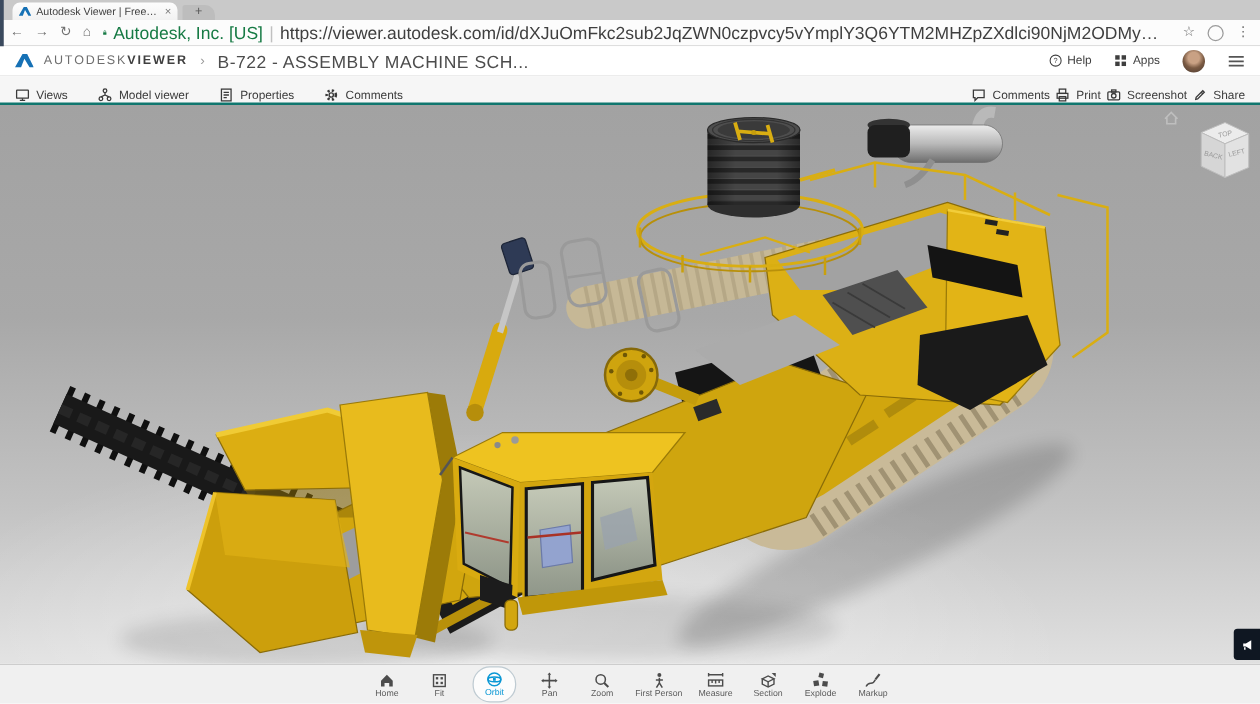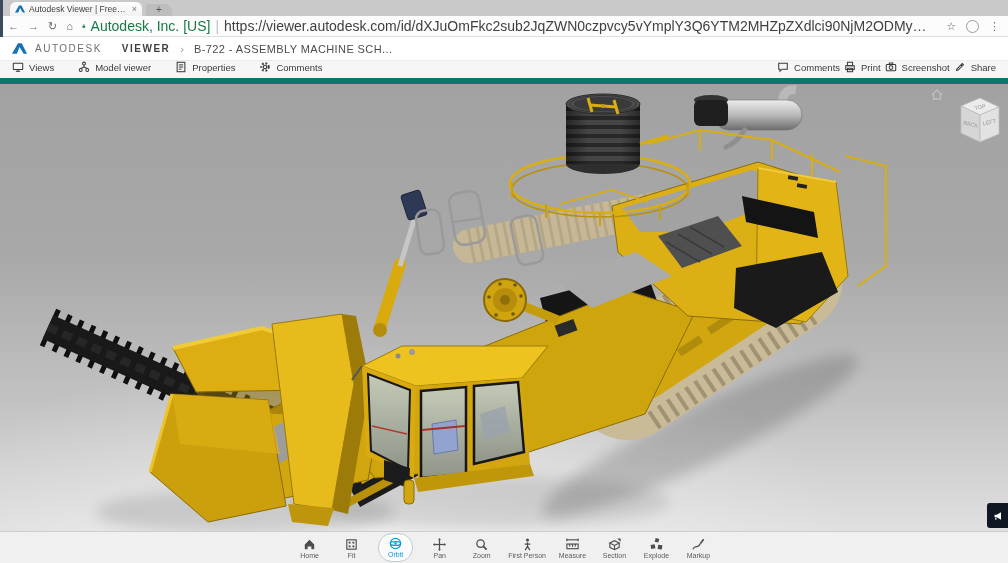--- a/index.html
+++ b/index.html
@@ -20,32 +20,32 @@
   .navbtn { color:#6f6f6f; font-size:11px; line-height:1; }
   .omni { flex:1; display:flex; align-items:center; gap:5px; font-size:14px; white-space:nowrap; overflow:hidden; }
   .sec { color:#167a44; }
   .omni-div { color:#c0c0c0; }
   .url { color:#3f3f3f; overflow:hidden; text-overflow:ellipsis; }
   .addr-right { display:flex; align-items:center; gap:10px; }
   .avatar-ring { width:13px; height:13px; border:1.5px solid #9b9b9b; border-radius:50%; }
 
   
   .appheader { height:24px; background:#fff; border-bottom:1px solid #ececec; display:flex; align-items:center; padding:0 12px; }
-  .brand { display:flex; align-items:flex-start; gap:20px; margin-left:8px; }
+  .brand { display:flex; align-items:flex-start; gap:0; margin-left:8px; }
   .brand-a { font-size:10px; letter-spacing:1.5px; color:#6e6e6e; }
   .brand-v { font-size:10px; letter-spacing:1.5px; color:#3f3f3f; font-weight:bold; }
   .crumb-sep { color:#9a9a9a; font-size:11px; margin:0 10px; }
-  .breadcrumb { font-size:11px; color:#4c4c4c; letter-spacing:.4px; }
+  .breadcrumb { font-size:14px; color:#4c4c4c; letter-spacing:.4px; }
   .hdr-right { margin-left:auto; display:flex; align-items:center; gap:18px; }
   .hdr-item { display:flex; align-items:center; gap:4px; font-size:9.5px; color:#3f3f3f; }
   .avatar { width:18px; height:18px; border-radius:50%;
             background:radial-gradient(circle at 50% 35%, #c9a184 0 30%, #7a5a43 55%, #4a3a30 100%); }
 
   
-  .vtoolbar { height:23px; background:#f6f6f6; border-bottom:6px solid #0f766e; display:flex; align-items:flex-start; padding:0 12px; }
+  .vtoolbar { height:23px; background:#f6f6f6; border-bottom:2px solid #0f766e; display:flex; align-items:flex-end; padding:0 12px; }
   .vt-left, .vt-right { display:flex; align-items:center; gap:24px; }
   .vt-right { margin-left:auto; gap:4px; }
   .vt-item { display:flex; align-items:center; gap:5px; font-size:9.5px; color:#3a3a3a; }
   .vt-item svg { stroke:#3a3a3a; }
 
   
   .canvas { position:relative; height:447px; overflow:hidden;
     background:
       radial-gradient(ellipse 760px 300px at 38% 100%, rgba(255,255,255,.50), rgba(255,255,255,0) 62%),
       linear-gradient(180deg,#a2a2a2 0%,#a8a8a8 38%,#c3c3c3 72%,#e0e0e0 100%); }
@@ -105,20 +105,44 @@
 <div class="appheader">
   <svg width="15" height="13" viewBox="0 0 20 16">
     <polygon points="0,15 8,1 13,1 20,15 15.5,15 10,6 6.5,15" fill="#1671b5"></polygon>
   </svg>
   <div class="brand">
     <span class="brand-a">AUTODESK</span>
     <span class="brand-v">VIEWER</span>
   </div>
   <span class="crumb-sep">›</span>
   <span class="breadcrumb">B-722 - ASSEMBLY MACHINE SCH...</span>
+  <div class="hdr-right">
+    <div class="hdr-item">
+      <svg width="11" height="11" viewBox="0 0 14 14">
+        <circle cx="7" cy="7" r="5.6" fill="none" stroke="#3f3f3f" stroke-width="1.1"></circle>
+        <text x="7" y="9.6" font-size="7.5" text-anchor="middle" fill="#3f3f3f" font-family="Liberation Sans,sans-serif">?</text>
+      </svg>
+      <span>Help</span>
+    </div>
+    <div class="hdr-item">
+      <svg width="11" height="11" viewBox="0 0 14 14">
+        <rect x="1.5" y="1.5" width="4.5" height="4.5" fill="#3f3f3f"></rect>
+          <rect x="8" y="1.5" width="4.5" height="4.5" fill="#3f3f3f"></rect>
+        <rect x="1.5" y="8" width="4.5" height="4.5" fill="#3f3f3f"></rect>
+          <rect x="8" y="8" width="4.5" height="4.5" fill="#3f3f3f"></rect>
+      </svg>
+      <span>Apps</span>
+    </div>
+    <div class="avatar"></div>
+    <svg width="14" height="12" viewBox="0 0 14 12">
+      <line x1="1" y1="2.5" x2="13" y2="2.5" stroke="#555" stroke-width="1.4"></line>
+      <line x1="1" y1="6" x2="13" y2="6" stroke="#555" stroke-width="1.4"></line>
+      <line x1="1" y1="9.5" x2="13" y2="9.5" stroke="#555" stroke-width="1.4"></line>
+    </svg>
+  </div>
 </div>
 
 <div class="vtoolbar">
   <div class="vt-left">
     <div class="vt-item">
       <svg width="12" height="12" viewBox="0 0 14 14" fill="none" stroke-width="1.2">
         <rect x="1.5" y="2.5" width="11" height="7.5" rx="0.5"></rect>
           <line x1="4.5" y1="12" x2="9.5" y2="12"></line>
           <line x1="7" y1="10" x2="7" y2="12"></line>
       </svg>

